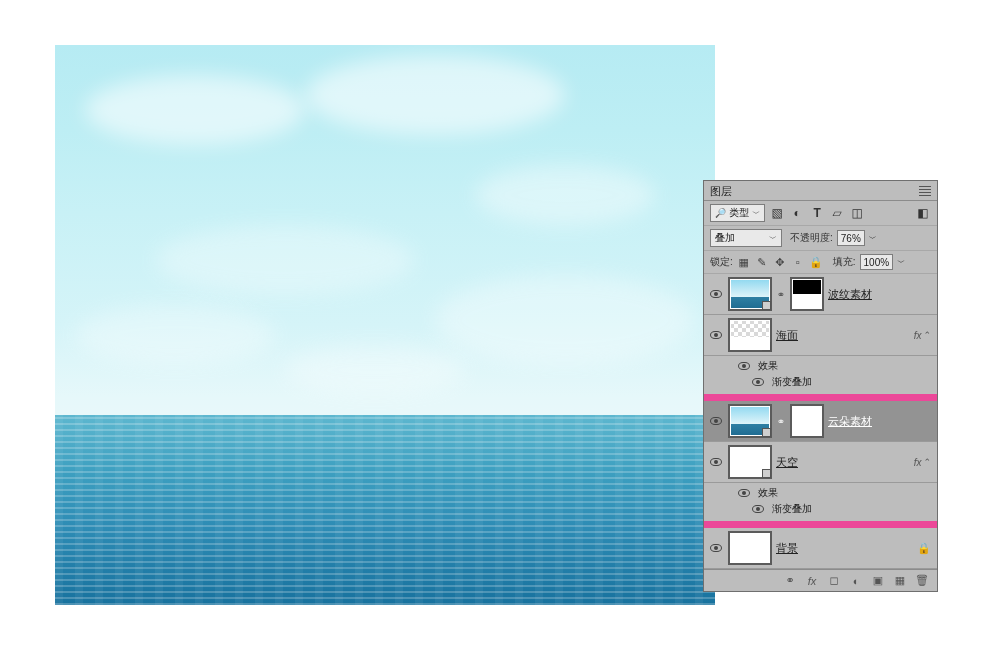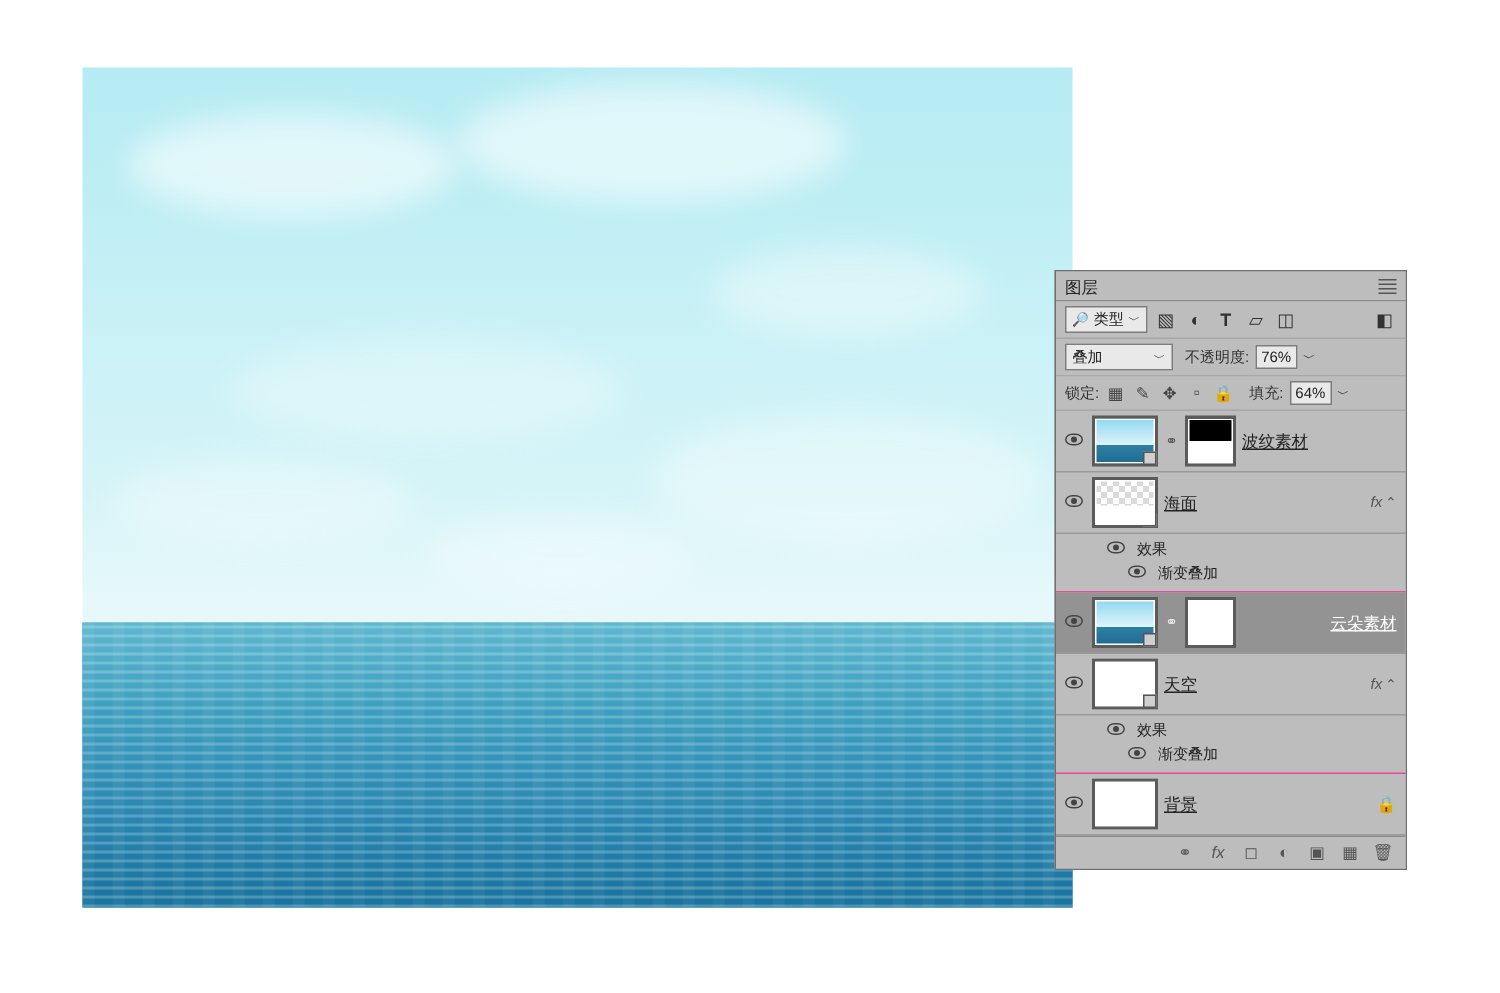--- a/index.html
+++ b/index.html
@@ -106,21 +106,21 @@
   
   .layers { background:#bdbdbd; }
   .layer {
     display:flex; align-items:center;
     border-bottom: 1px solid #9a9a9a;
     min-height: 40px;
     padding: 3px 6px 3px 4px;
     gap: 4px;
   }
   .layer.selected { background:#939393; color:#fff; }
-  .layer.selected .layer-name { color:#fff;text-align:right; }
+  .layer.selected .layer-name { color:#fff; }
   .vis {
     width: 16px; text-align:center; cursor:pointer; flex-shrink:0;
   }
   .eye {
     display:inline-block; width:12px; height:8px;
     border:1px solid #444; border-radius: 50% / 60%;
     position:relative;
   }
   .eye::after {
     content:""; position:absolute; left:3px; top:1px;
@@ -162,21 +162,21 @@
     display:inline-flex; align-items:center; justify-content:center;
     width:10px; height:34px; font-size:10px; color:#555;
   }
   .layer-name { font-size: 11px; color:#222; flex:1;text-decoration:underline; }
   .layer-right { display:flex; align-items:center; gap:2px; color:#555; font-size:10px; }
   .layer-right .expand { font-size:9px; }
   .lock-ico { font-size:11px; color:#555; }
 
   .effects {
     padding: 2px 6px 4px 32px;
-    border-bottom: 1px solid #ec4899;
+    border-bottom: 7px solid #ec4899;
     font-size:10px;
   }
   .effects-line { display:flex; align-items:center; gap:6px; padding:1px 0; }
   .effects .sub { padding-left: 14px; text-align: center; }
 
   .panel-footer {
     display:flex; align-items:center; justify-content:flex-end;
     gap: 8px;
     height: 22px; padding: 0 8px;
     background:#bdbdbd;
@@ -243,21 +243,21 @@
 
   <div class="row lock-row">
     <span class="label">锁定:</span>
     <span class="miniico">▦</span>
     <span class="miniico">✎</span>
     <span class="miniico">✥</span>
     <span class="miniico">▫</span>
     <span class="miniico">🔒</span>
     <span class="label" style="margin-left:6px;">填充:</span>
     <span class="spin">
-      <span>64%</span>
+      <span>100%</span>
     </span>
     <span class="caret" style="font-size:8px;">﹀</span>
   </div>
 
   <div class="layers">
 
     <div class="layer">
       <span class="vis"><span class="eye"></span></span>
       <span class="thumb sky">
           <span class="corner"></span>

